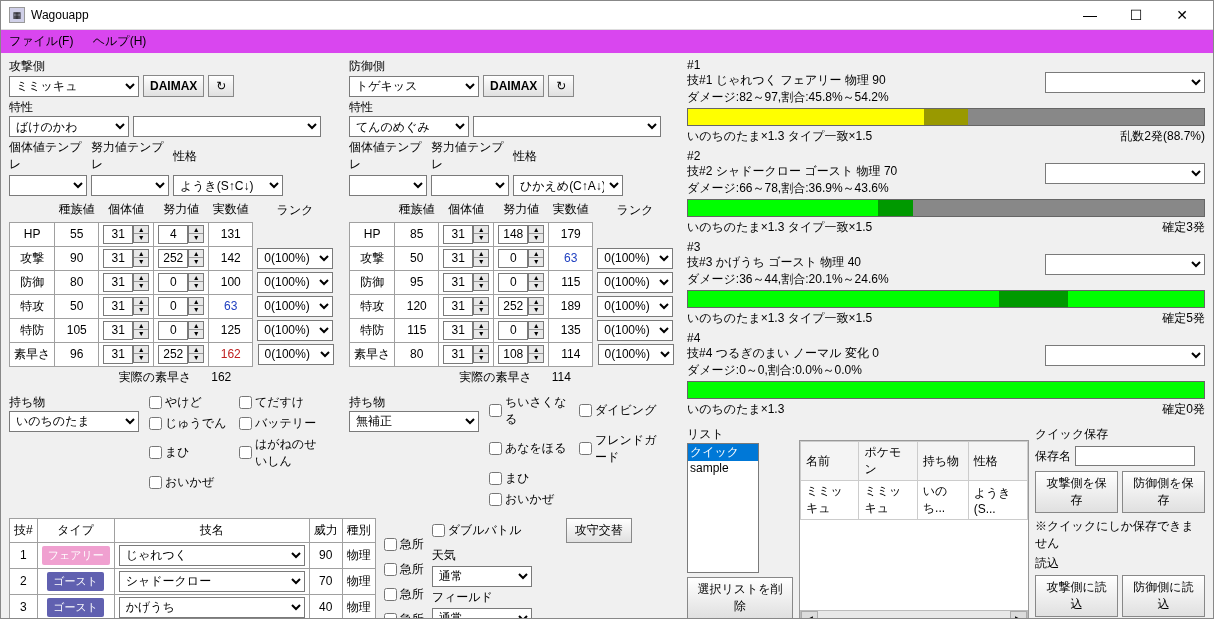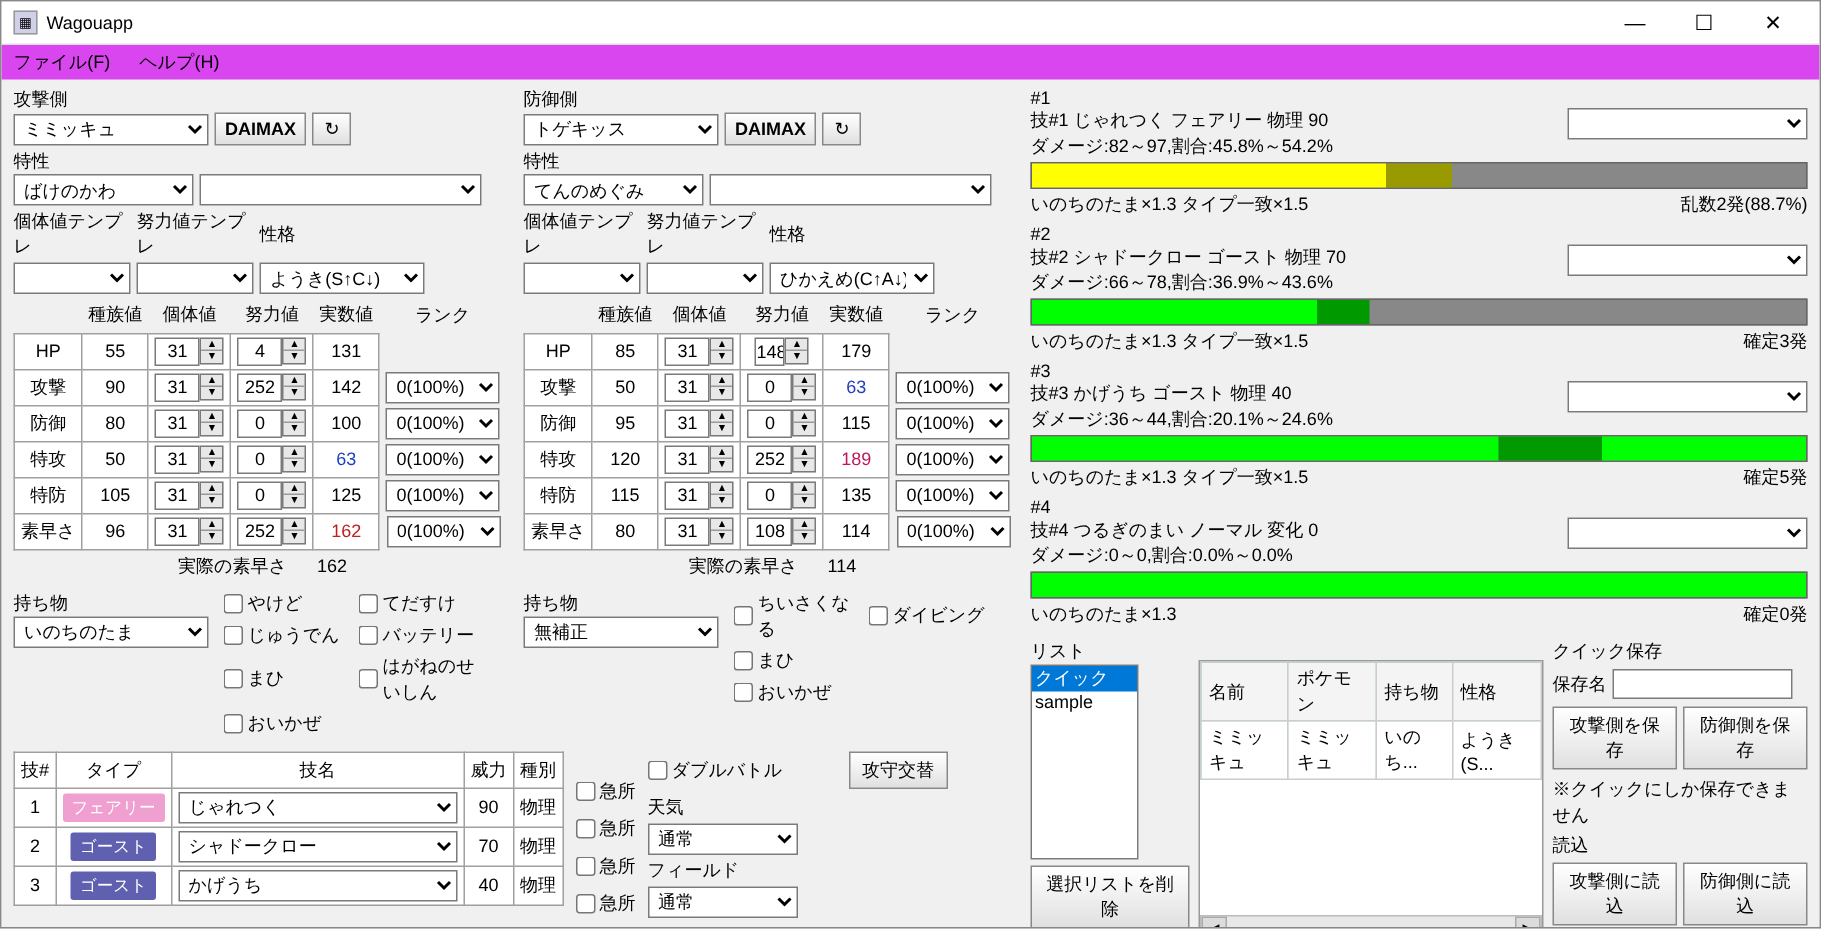--- a/index.html
+++ b/index.html
@@ -315,21 +315,21 @@
                   <td>HP</td>
                   <td>85</td>
                   <td><span class="spin">
                       <input class="num" value="31" style="width: 30px;">
                       <span class="updn">
                         <span>▲</span>
                         <span>▼</span>
                       </span>
                     </span></td>
                   <td><span class="spin">
-                      <input class="num" value="148" style="width: 20px;">
+                      <input class="num" value="148" style="width: 30px;">
                       <span class="updn">
                         <span>▲</span>
                         <span>▼</span>
                       </span>
                     </span></td>
                   <td>179</td>
                   <td style="border:none;background:#f0f0f0"></td>
                 </tr>
                 <tr>
                   <td>攻撃</td>
@@ -381,21 +381,21 @@
                         <span>▼</span>
                       </span>
                     </span></td>
                   <td><span class="spin">
                       <input class="num" value="252" style="width: 30px;">
                       <span class="updn">
                         <span>▲</span>
                         <span>▼</span>
                       </span>
                     </span></td>
-                  <td style="color:#be185d">189</td>
+                  <td style="color:#000000">189</td>
                   <td style="border:none;background:#f0f0f0"><select class="rankcell"><option>0(100%)</option></select></td>
                 </tr>
                 <tr>
                   <td>特防</td>
                   <td>115</td>
                   <td><span class="spin">
                       <input class="num" value="31" style="width: 30px;">
                       <span class="updn">
                         <span>▲</span>
                         <span>▼</span>
@@ -446,20 +446,30 @@
           </div>
           <div id="def-cond" style="display:flex;flex-direction:column;gap:2px;margin-left:6px;">
               <div class="row">
                 <div class="chk" style="width:86px">
                   <input type="checkbox" style="">
                   <span>ちいさくなる</span>
                 </div>
                 <div class="chk" style="width:86px">
                   <input type="checkbox" style="">
                   <span>ダイビング</span>
+                </div>
+              </div>
+              <div class="row">
+                <div class="chk" style="width:86px">
+                  <input type="checkbox" style="">
+                  <span>あなをほる</span>
+                </div>
+                <div class="chk" style="width:86px">
+                  <input type="checkbox" style="">
+                  <span>フレンドガード</span>
                 </div>
               </div>
               <div class="row">
                 <div class="chk" style="width:86px">
                   <input type="checkbox" style="">
                   <span>まひ</span>
                 </div>
               </div>
               <div class="row">
                 <div class="chk" style="width:86px">

